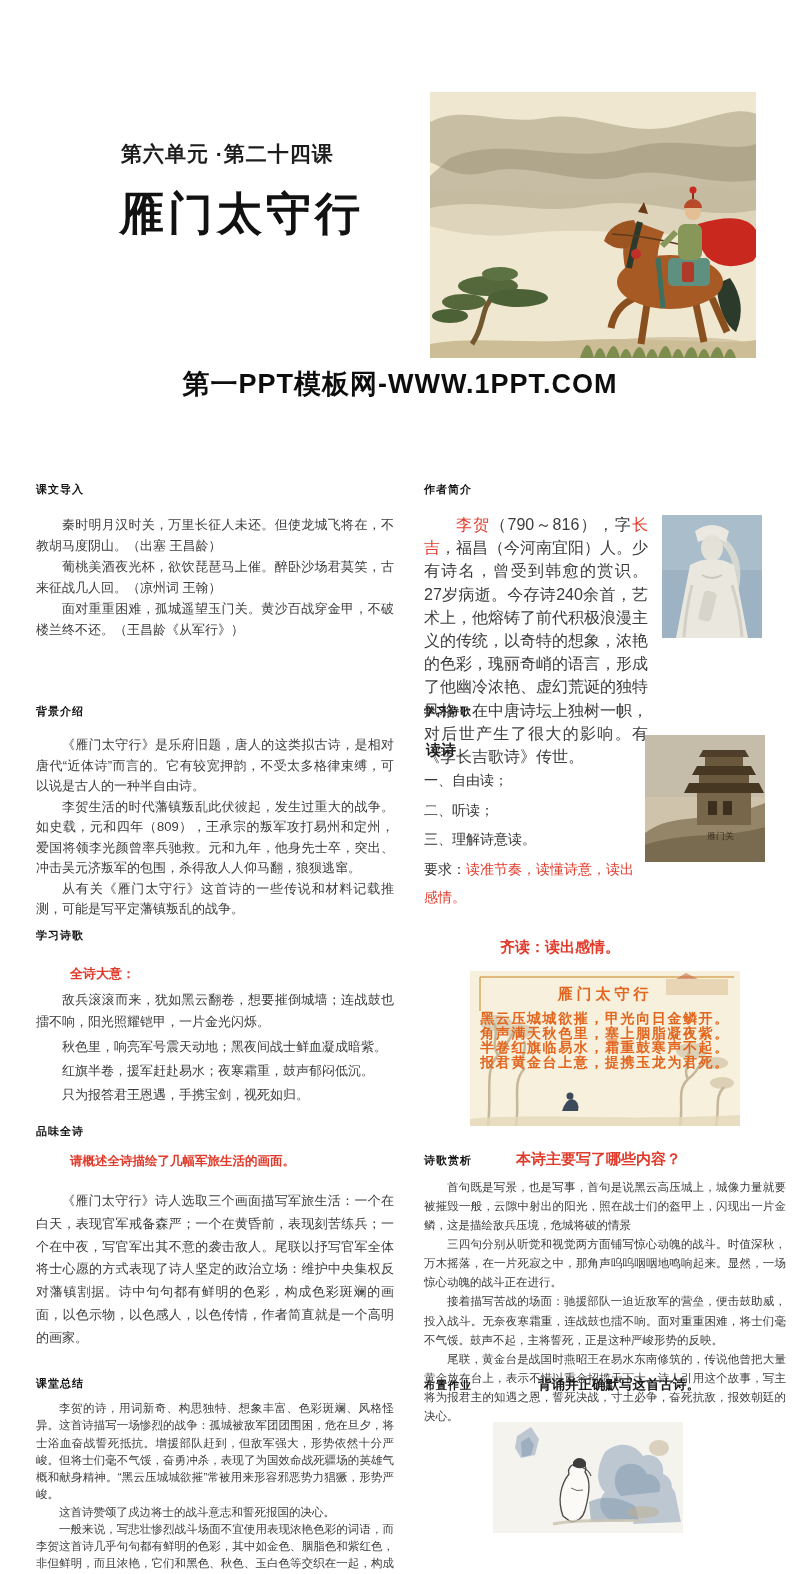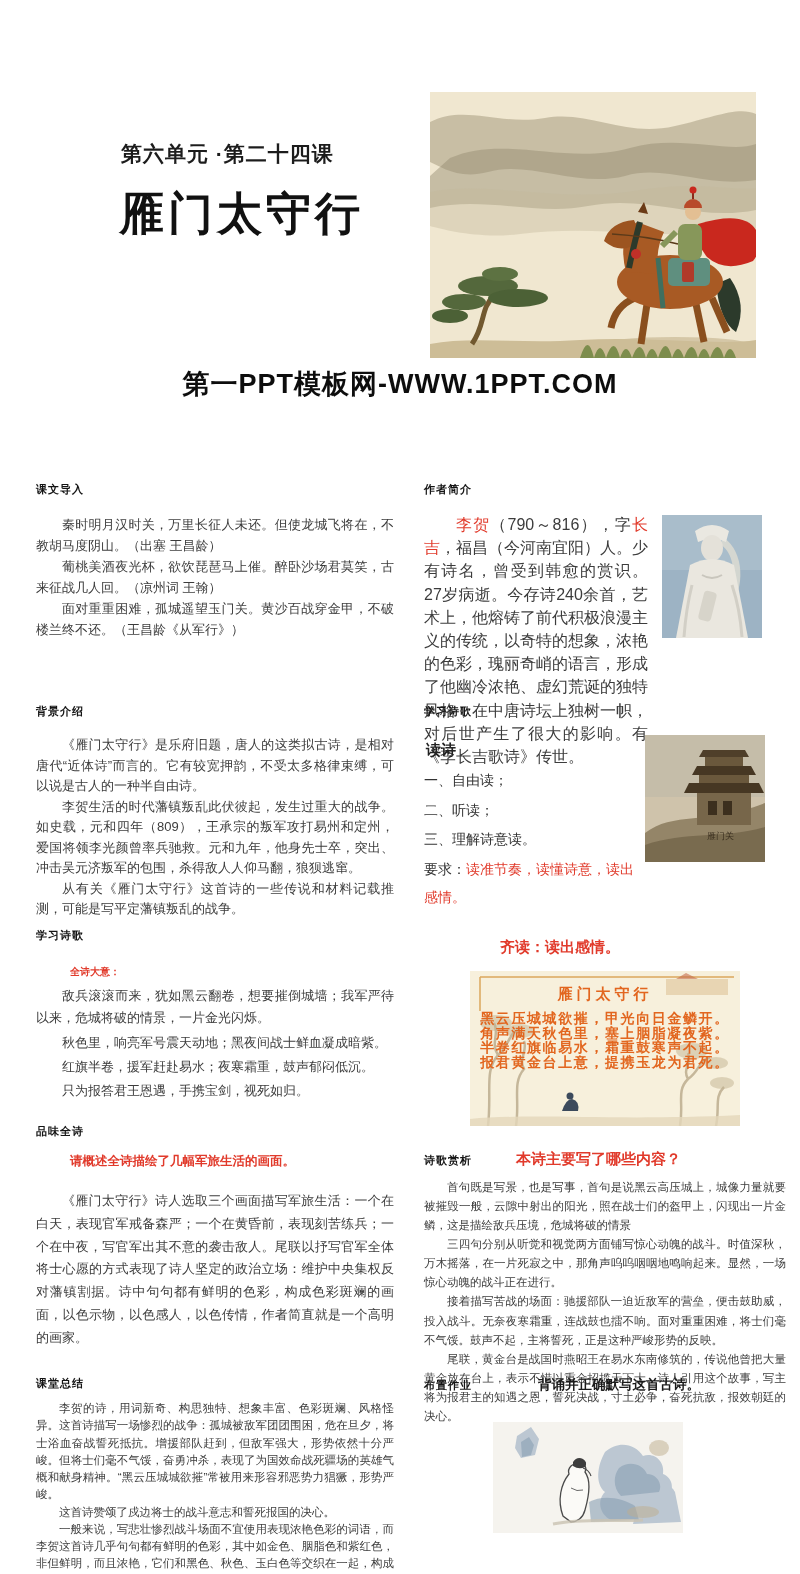--- a/index.html
+++ b/index.html
@@ -30,21 +30,21 @@
   
   #sec-background .body-text{margin-top:16px;line-height:1.58;}
   
   #sec-reading .reading-flex{display:flex;margin-top:14px;}
   #sec-reading .reading-list{width:215px;}
   #sec-reading .read-head{font-size:15px;font-weight:bold;color:#222;margin:8px 0 6px 2px;}
   #sec-reading .read-item{font-size:14px;color:#333;line-height:2.12;}
   #sec-reading .read-req{font-size:14px;color:#333;line-height:2.0;}
   .tower{width:120px;height:127px;margin-left:6px;margin-top:2px;}
   
-  #sec-meaning .mean-head{margin-top:22px;margin-left:34px;font-size:10px;font-weight:bold;}
+  #sec-meaning .mean-head{margin-top:22px;margin-left:34px;font-size:13px;font-weight:bold;}
   #sec-meaning .body-text{margin-top:6px;line-height:1.72;}
   #sec-meaning .para{margin-top:2px;}
   
   #sec-qidu .qidu-head{margin-left:76px;font-size:15px;font-weight:bold;}
   .poem-card{position:relative;width:270px;height:155px;margin:14px 0 0 46px;}
   .poem-card svg{position:absolute;left:0;top:0;width:100%;height:100%;}
   .poem-title{position:absolute;left:0;top:14px;width:100%;text-align:center;font-size:15px;font-weight:bold;color:#e2661f;letter-spacing:4px;}
   .poem-lines{position:absolute;left:0;top:40px;width:100%;text-align:center;}
   .poem-line{font-size:14px;font-weight:bold;color:#e2661f;letter-spacing:1.6px;line-height:14.5px;white-space:nowrap;}
   
@@ -180,21 +180,21 @@
       <rect x="78" y="66" width="9" height="14" fill="#3c2f1e"></rect>
       <text x="62" y="104" font-size="9" fill="#2f2416" opacity="0.85">雁门关</text>
     </svg>
   </div>
 </div>
 
 <div class="sec" id="sec-meaning">
   <div class="sec-label">学习诗歌</div>
   <div class="mean-head red">全诗大意：</div>
   <div class="body-text">
-    <p class="para">敌兵滚滚而来，犹如黑云翻卷，想要摧倒城墙；我军严待以来，危城将破的情景，一片金光闪烁。</p>
+    <p class="para">敌兵滚滚而来，犹如黑云翻卷，想要摧倒城墙；连战鼓也擂不响，阳光照耀铠甲，一片金光闪烁。</p>
     <p class="para">秋色里，响亮军号震天动地；黑夜间战士鲜血凝成暗紫。</p>
     <p class="para">红旗半卷，援军赶赴易水；夜寒霜重，鼓声郁闷低沉。</p>
     <p class="para">只为报答君王恩遇，手携宝剑，视死如归。</p>
   </div>
 </div>
 
 <div class="sec right" id="sec-qidu">
   <div class="qidu-head red">齐读：读出感情。</div>
   <div class="poem-card">
     <svg viewBox="0 0 270 155" preserveAspectRatio="none">

